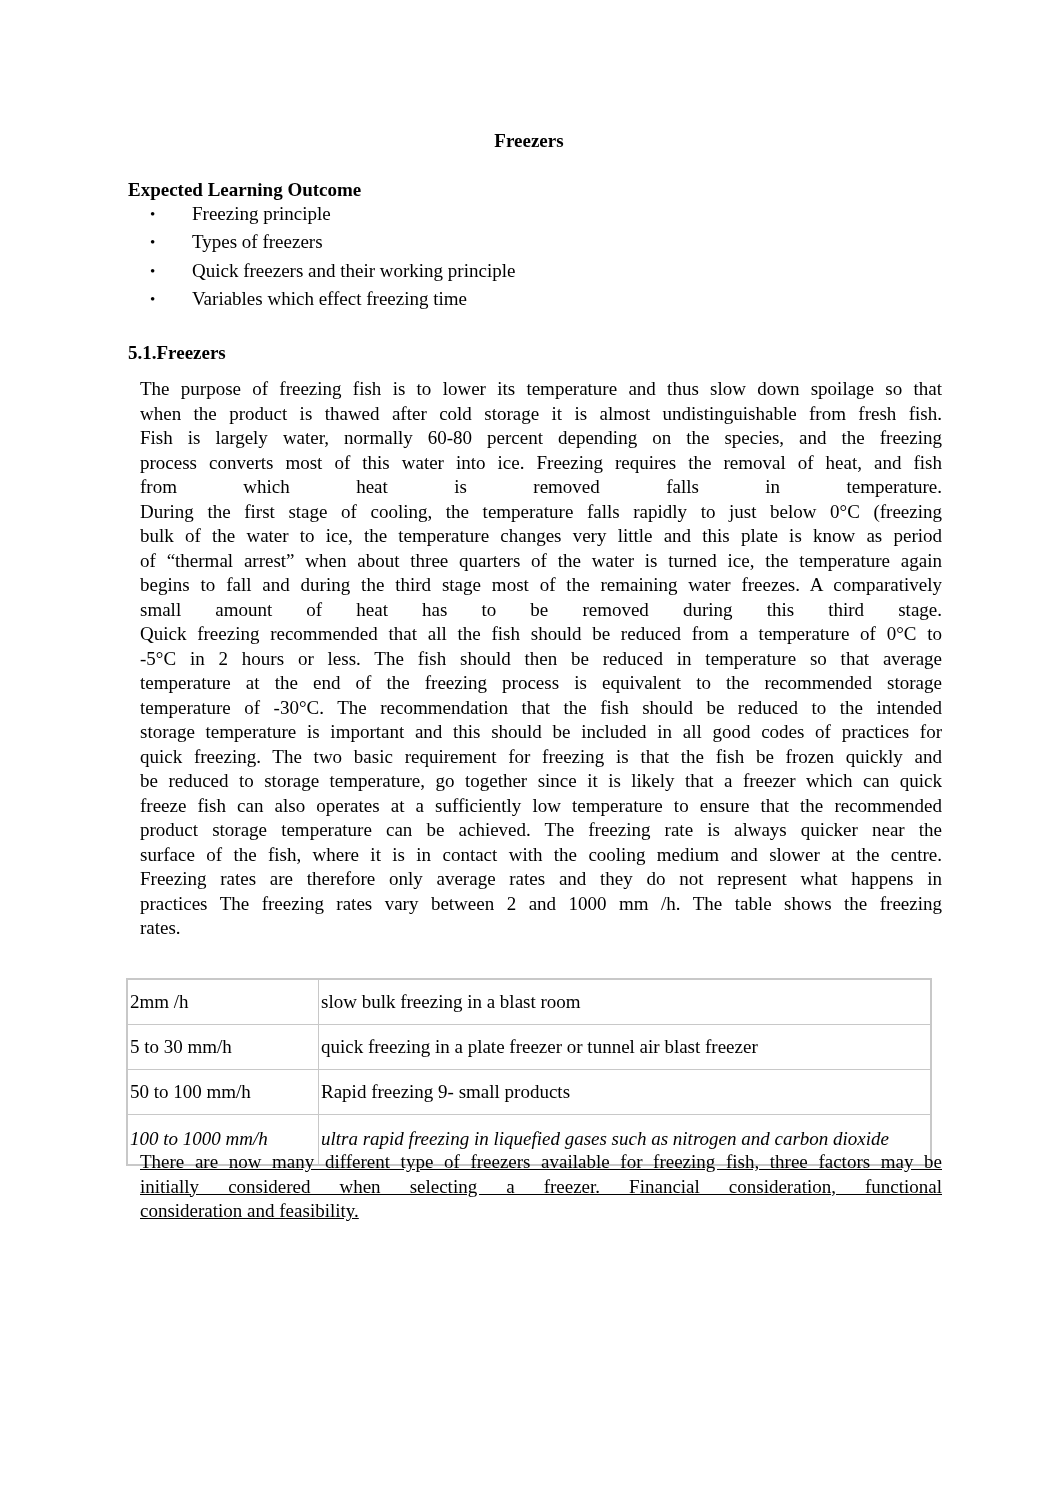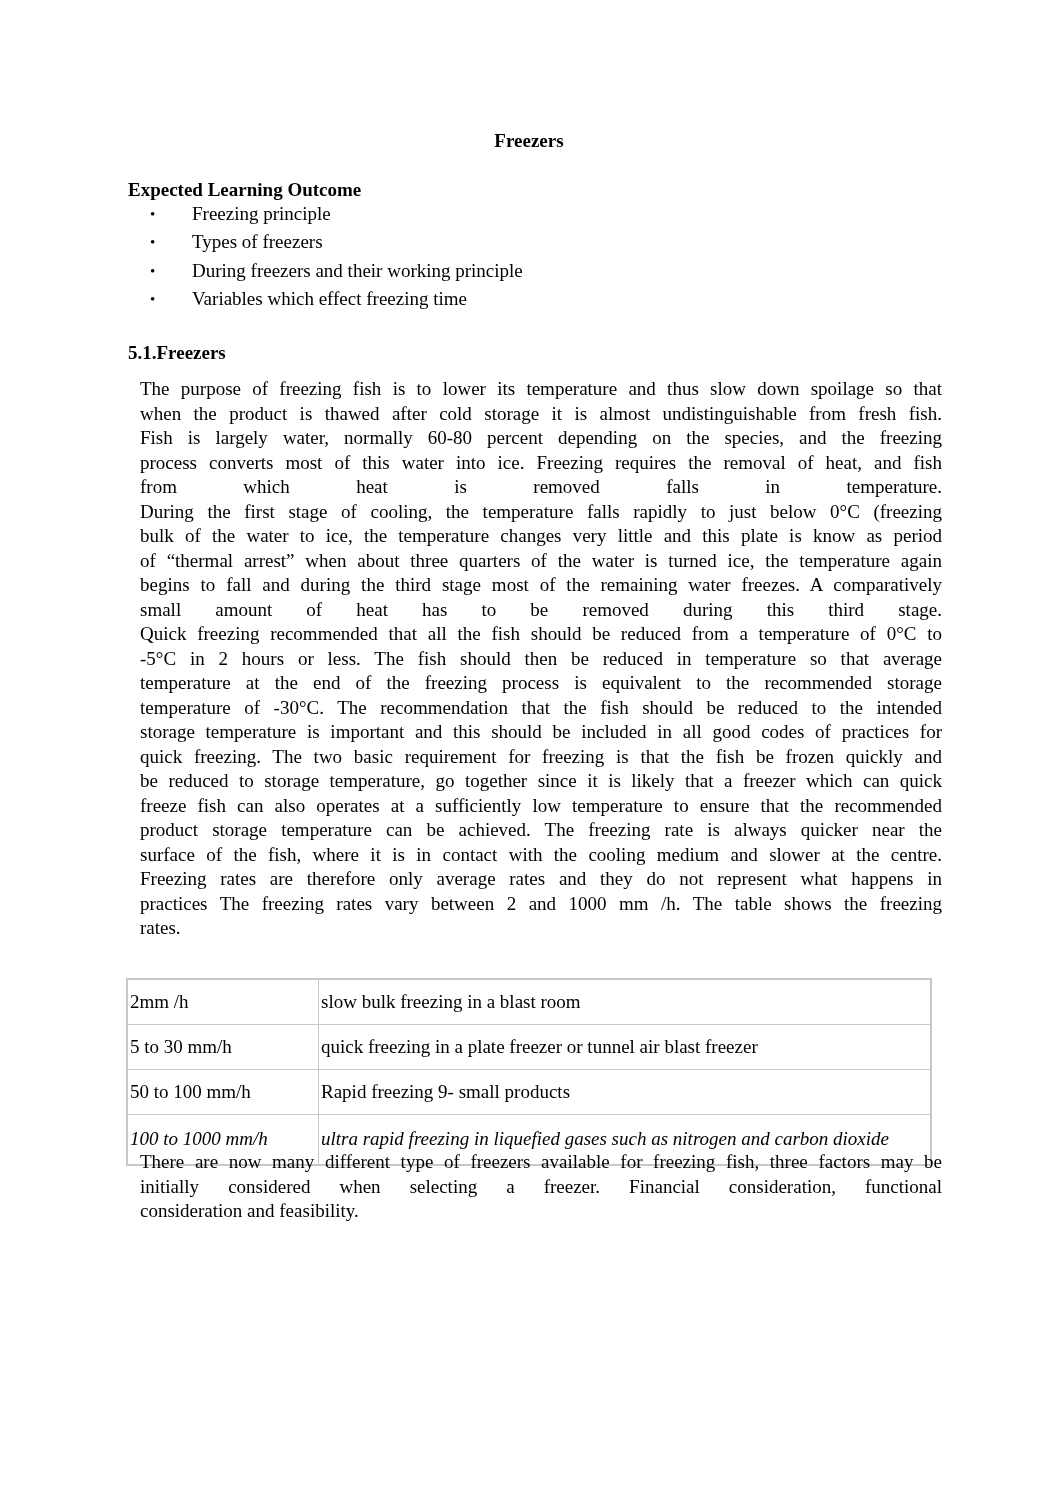--- a/index.html
+++ b/index.html
@@ -35,34 +35,34 @@
     border-collapse: collapse; border: 2px solid #c8c8c8;
   }
   .rates-table td {
     border: 1px solid #c8c8c8; padding: 11px 2px; vertical-align: middle;
     font-size: 19px; line-height: 22px;
   }
   .rates-table td.c1 { width: 186px; }
   .rates-table td.c2 { text-align: justify; }
   .rates-table tr.r { height: 27px; }
   .rates-table tr.r4 { height: 50px; font-style: italic; }
-  .para2 { top: 1138px; }
+  .para2 { top: 1138px; text-decoration: underline; }
 </style>
 </head>
 <body>
 
 <div class="page">
   <div class="title">Freezers</div>
 
   <div class="outcome-heading">Expected Learning Outcome</div>
 
   <ul class="outcomes">
     <li><span class="bullet">•</span><span>Freezing principle</span></li>
     <li><span class="bullet">•</span><span>Types of freezers</span></li>
-    <li><span class="bullet">•</span><span>During freezers and their working principle</span></li>
+    <li><span class="bullet">•</span><span>Quick freezers and their working principle</span></li>
     <li><span class="bullet">•</span><span>Variables which effect freezing time</span></li>
   </ul>
 
   <div class="section-heading">5.1.Freezers</div>
 
   <div class="para para1">
     <span class="line">The purpose of freezing fish is to lower its temperature and thus slow down spoilage so that</span>
     <span class="line">when the product is thawed after cold storage it is almost undistinguishable from fresh fish.</span>
     <span class="line">Fish is largely water, normally 60-80 percent depending on the species, and the freezing</span>
     <span class="line">process converts most of this water into ice. Freezing requires the removal of heat, and fish</span>

